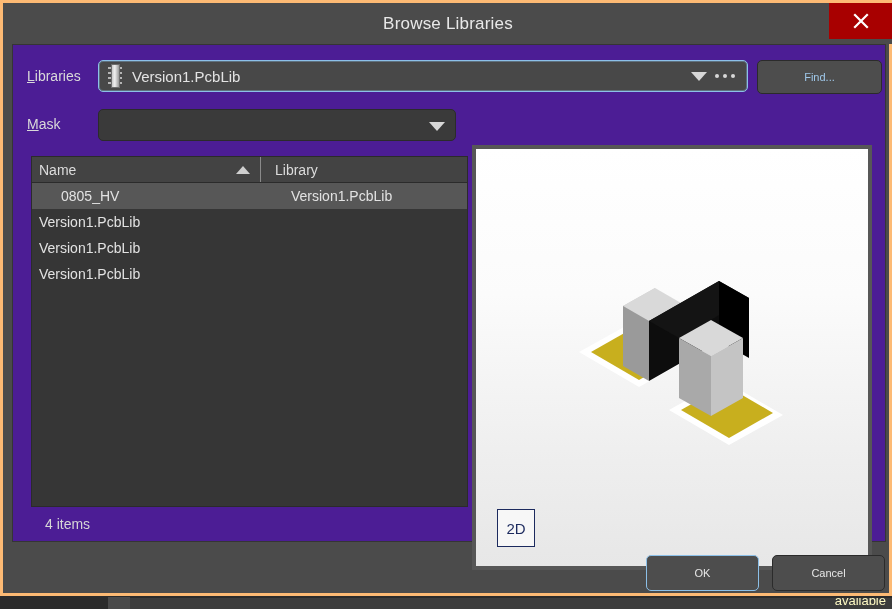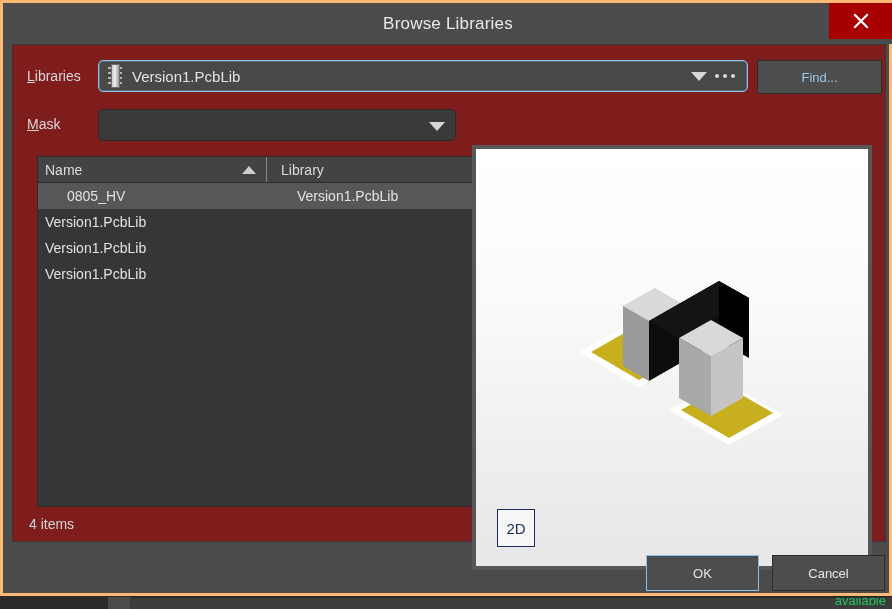--- a/index.html
+++ b/index.html
@@ -47,21 +47,21 @@
     align-items: center;
     justify-content: center;
   }
   .close-btn svg { display:block; }
 
   
   .body-panel {
     position: absolute;
     left: 9px; top: 41px;
     width: 874px; height: 498px;
-    background: #7f1d1d;
+    background: #4c1d95;
     border: 1px solid #353535;
     text-decoration: underline;
   }
 
   
   .lbl {
     position: absolute;
     font-size: 14px;
     color: #d9d9d9;
   }
@@ -140,38 +140,38 @@
     border-left: 8px solid transparent;
     border-right: 8px solid transparent;
     border-top: 9px solid #d7d7d7;
     cursor: pointer;
   }
 
   
   .btn {
     background: #4d4d4d;
     border: 1px solid #2b2b2b;
-    border-radius: 0;
+    border-radius: 5px;
     color: #dcdcdc;
-    font-size: 13px;
+    font-size: 11px;
     font-family: "Liberation Sans", sans-serif;
     cursor: pointer;
     display: flex; align-items: center; justify-content: center;
   }
   .find-btn {
     position: absolute;
     left: 744px; top: 15px;
     width: 125px; height: 34px;
     color: #9fc8ea;
   }
 
   
   .list-wrap {
     position: absolute;
-    left: 24px; top: 111px;
+    left: 18px; top: 111px;
     width: 437px; height: 351px;
     background: #363636;
     border: 1px solid #2b2b2b;
   }
   .list-head {
     display: flex;
     height: 26px;
     background: #434343;
     border-bottom: 1px solid #2b2b2b;
     align-items: center;
@@ -202,21 +202,21 @@
     color: #e2e2e2;
     cursor: pointer;
     gap: 24px;
   }
   .row.selected { background: #575757; }
   .cell-name { width: 228px; padding-left: 29px; }
   .cell-lib  { flex: 1; padding-left: 7px; }
 
   .items-count {
     position: absolute;
-    left: 16px; top: 471px;
+    left: 32px; top: 471px;
     font-size: 14px;
     color: #d6d6d6;
   }
 
   
   .preview {
     position: absolute;
     left: 459px; top: 100px;
     width: 400px; height: 425px;
     border: 4px solid #575757;
@@ -276,21 +276,21 @@
     position: absolute;
     left: 130px; top: 598px;
     width: 762px; height: 11px;
     background: #3c3c3c;
     overflow: hidden;
   }
   .bg-text {
     position: absolute;
     right: 6px; top: -5px;
     font-size: 13px;
-    color: #22c55e;
+    color: #fef9c3;
     white-space: nowrap;
   }
 </style>
 </head>
 <body>
 
 <div class="dialog">
 
   <div class="titlebar">
     <div class="title-text">Browse Libraries</div>

